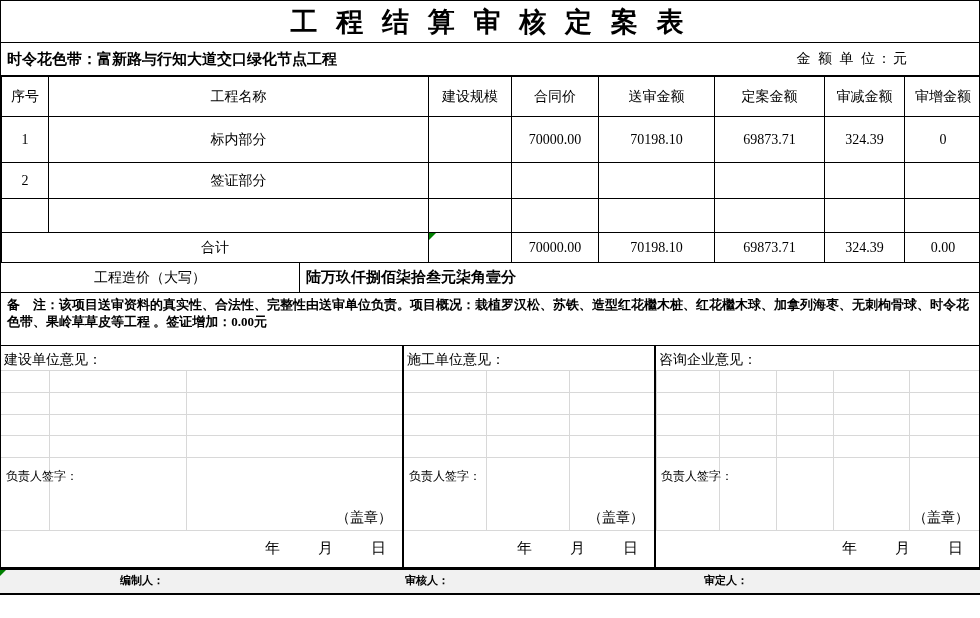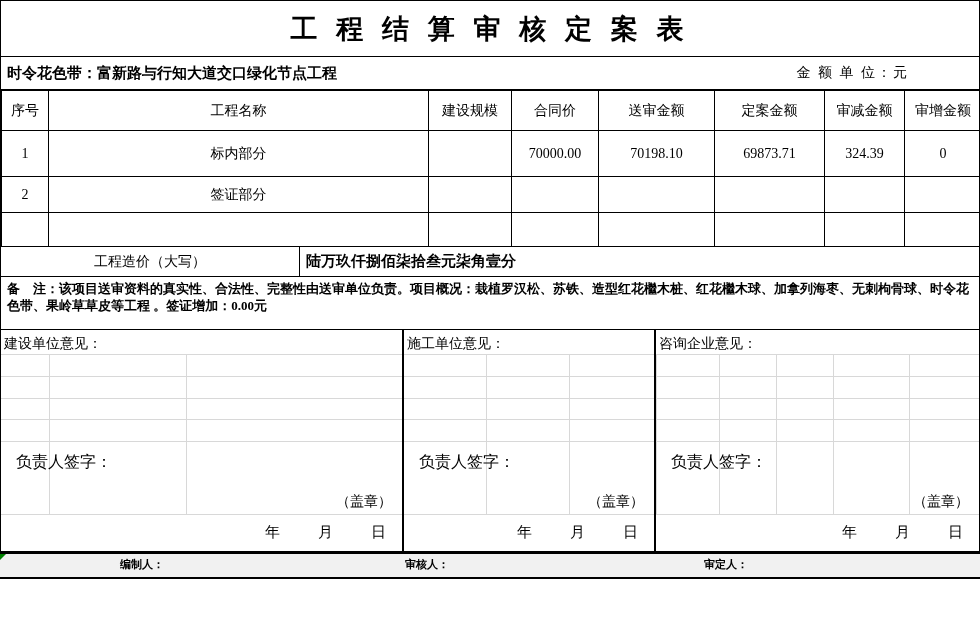--- a/index.html
+++ b/index.html
@@ -1,20 +1,20 @@
 <!DOCTYPE html>
 <html><head>
 <meta charset="utf-8">
 <style>
   * { margin:0; padding:0; box-sizing:border-box; }
   body { background:#fff; font-family:"Liberation Serif","DejaVu Serif",serif; color:#000; }
   .sheet { width:980px; }
   .frame { border:1px solid #000; border-bottom:3px solid #000; }
 
-  .title-row { height:56px; border-bottom:1px solid #000; display:flex; align-items:center; justify-content:center; }
+  .title-row { height:42px; border-bottom:1px solid #000; display:flex; align-items:center; justify-content:center; }
   .title-row .t { font-size:27px; font-weight:bold; letter-spacing:6px; }
 
   .info-row { height:33px; border-bottom:1px solid #000; display:flex; align-items:center; justify-content:space-between; padding:0 70px 0 6px; }
   .info-row .proj { font-size:15px; font-weight:bold; }
   .info-row .unit { font-size:14px; letter-spacing:2px; }
 
   table.main { width:100%; border-collapse:collapse; table-layout:fixed; }
   table.main th, table.main td { border:1px solid #000; text-align:center; vertical-align:middle; font-size:14px; font-weight:normal; overflow:hidden; }
   tr.hrow  { height:40px; }
   tr.r1    { height:46px; }
@@ -31,21 +31,21 @@
   .remark-row { height:53px; border-bottom:1px solid #000; padding:3px 6px; font-size:13px; font-weight:bold; line-height:17px; }
 
   .opinions { display:flex; height:221px; }
   .op { position:relative; height:100%; }
   .op1 { width:403px; border-right:2px solid #000; }
   .op2 { width:252px; border-right:2px solid #000; }
   .op3 { flex:1; }
   .op .hl { position:absolute; left:0; right:0; height:1px; background:#d8d8d8; }
   .op .vl { position:absolute; top:24px; height:160px; width:1px; background:#d8d8d8; }
   .op-title { position:absolute; top:5px; left:3px; font-size:14px; }
-  .sign-label { position:absolute; top:122px; left:5px; font-size:16px;margin-left:10px; }
+  .sign-label { position:absolute; top:122px; left:5px; font-size:12px; }
   .seal { position:absolute; top:163px; right:10px; font-size:14px; }
   .date-row { position:absolute; bottom:9px; right:16px; display:flex; gap:38px; font-size:15px; }
 
   .footer { height:25px; background:#f1f1f1; border-bottom:2px solid #000; position:relative; }
   .footer .tri-foot { position:absolute; top:0; left:0; width:0; height:0; border-top:6px solid #008000; border-right:6px solid transparent; }
   .footer span { position:absolute; top:3px; font-size:11px; font-weight:bold; }
   .f1 { left:120px; } .f2 { left:405px; } .f3 { left:704px; }
 </style>
 </head>
 <body>
@@ -109,20 +109,31 @@
         <tr class="r3">
           <td></td>
           <td></td>
           <td></td>
           <td></td>
           <td></td>
           <td></td>
           <td></td>
           <td></td>
         </tr>
+        <tr class="total">
+          <td colspan="2">合计</td>
+          <td class="rel">
+              <span class="tri-cell"></span>
+            </td>
+          <td>70000.00</td>
+          <td>70198.10</td>
+          <td>69873.71</td>
+          <td>324.39</td>
+          <td>0.00</td>
+        </tr>
       </tbody>
     </table>
 
     <div class="cost-row">
       <div class="lbl">工程造价（大写）</div>
       <div class="val">陆万玖仟捌佰柒拾叁元柒角壹分</div>
     </div>
 
     <div class="remark-row">备　注：该项目送审资料的真实性、合法性、完整性由送审单位负责。项目概况：栽植罗汉松、苏铁、造型红花檵木桩、红花檵木球、加拿列海枣、无刺枸骨球、时令花色带、果岭草草皮等工程 。签证增加：0.00元</div>
 

